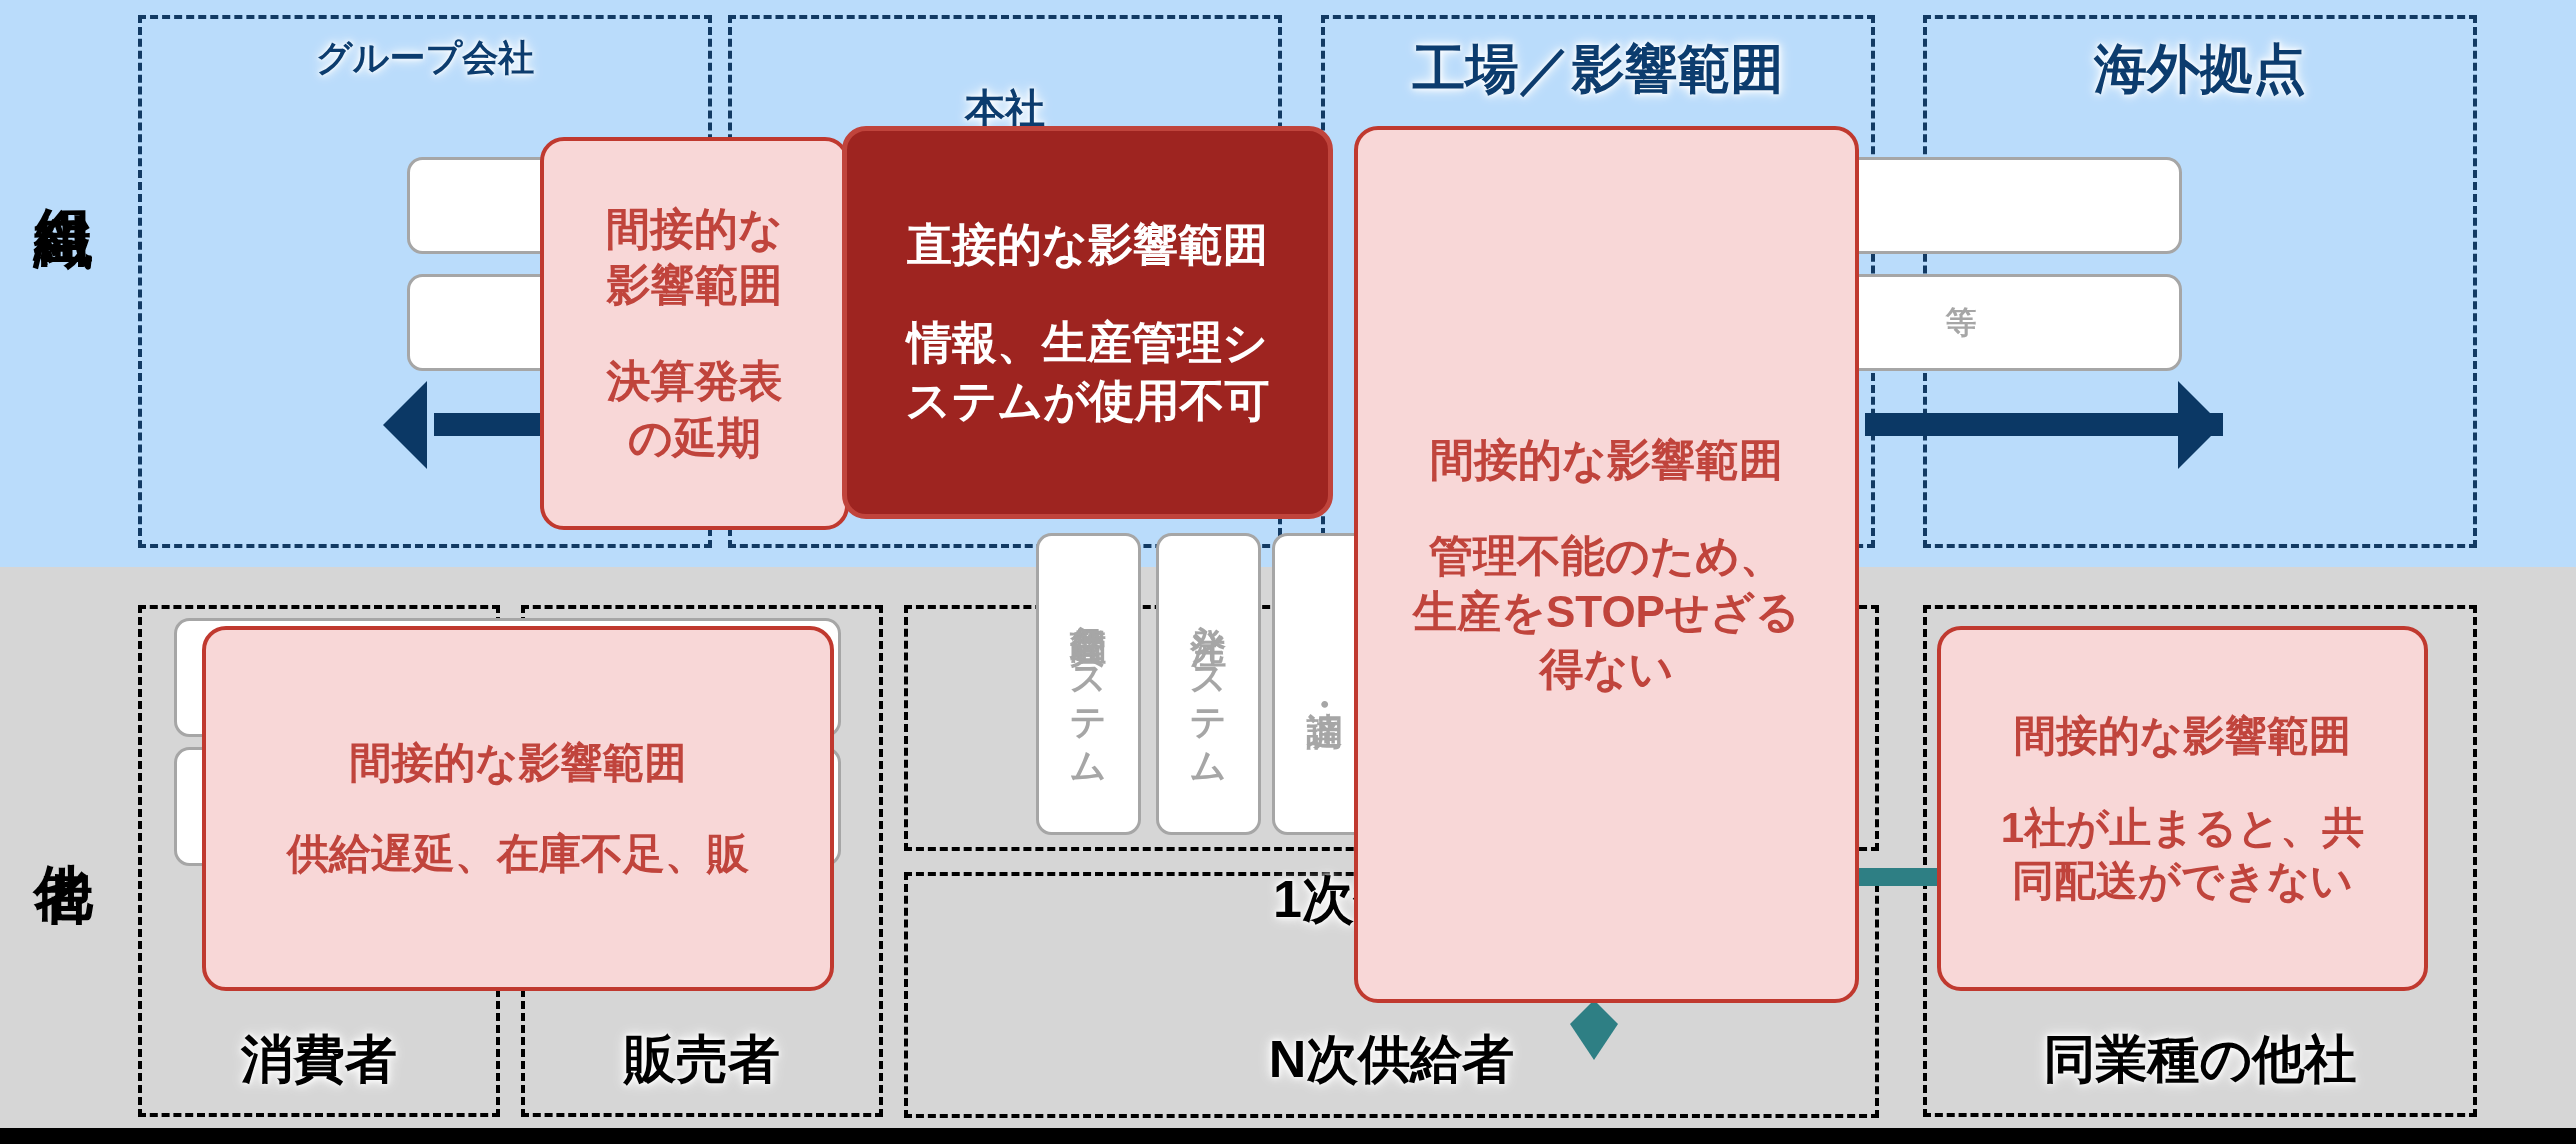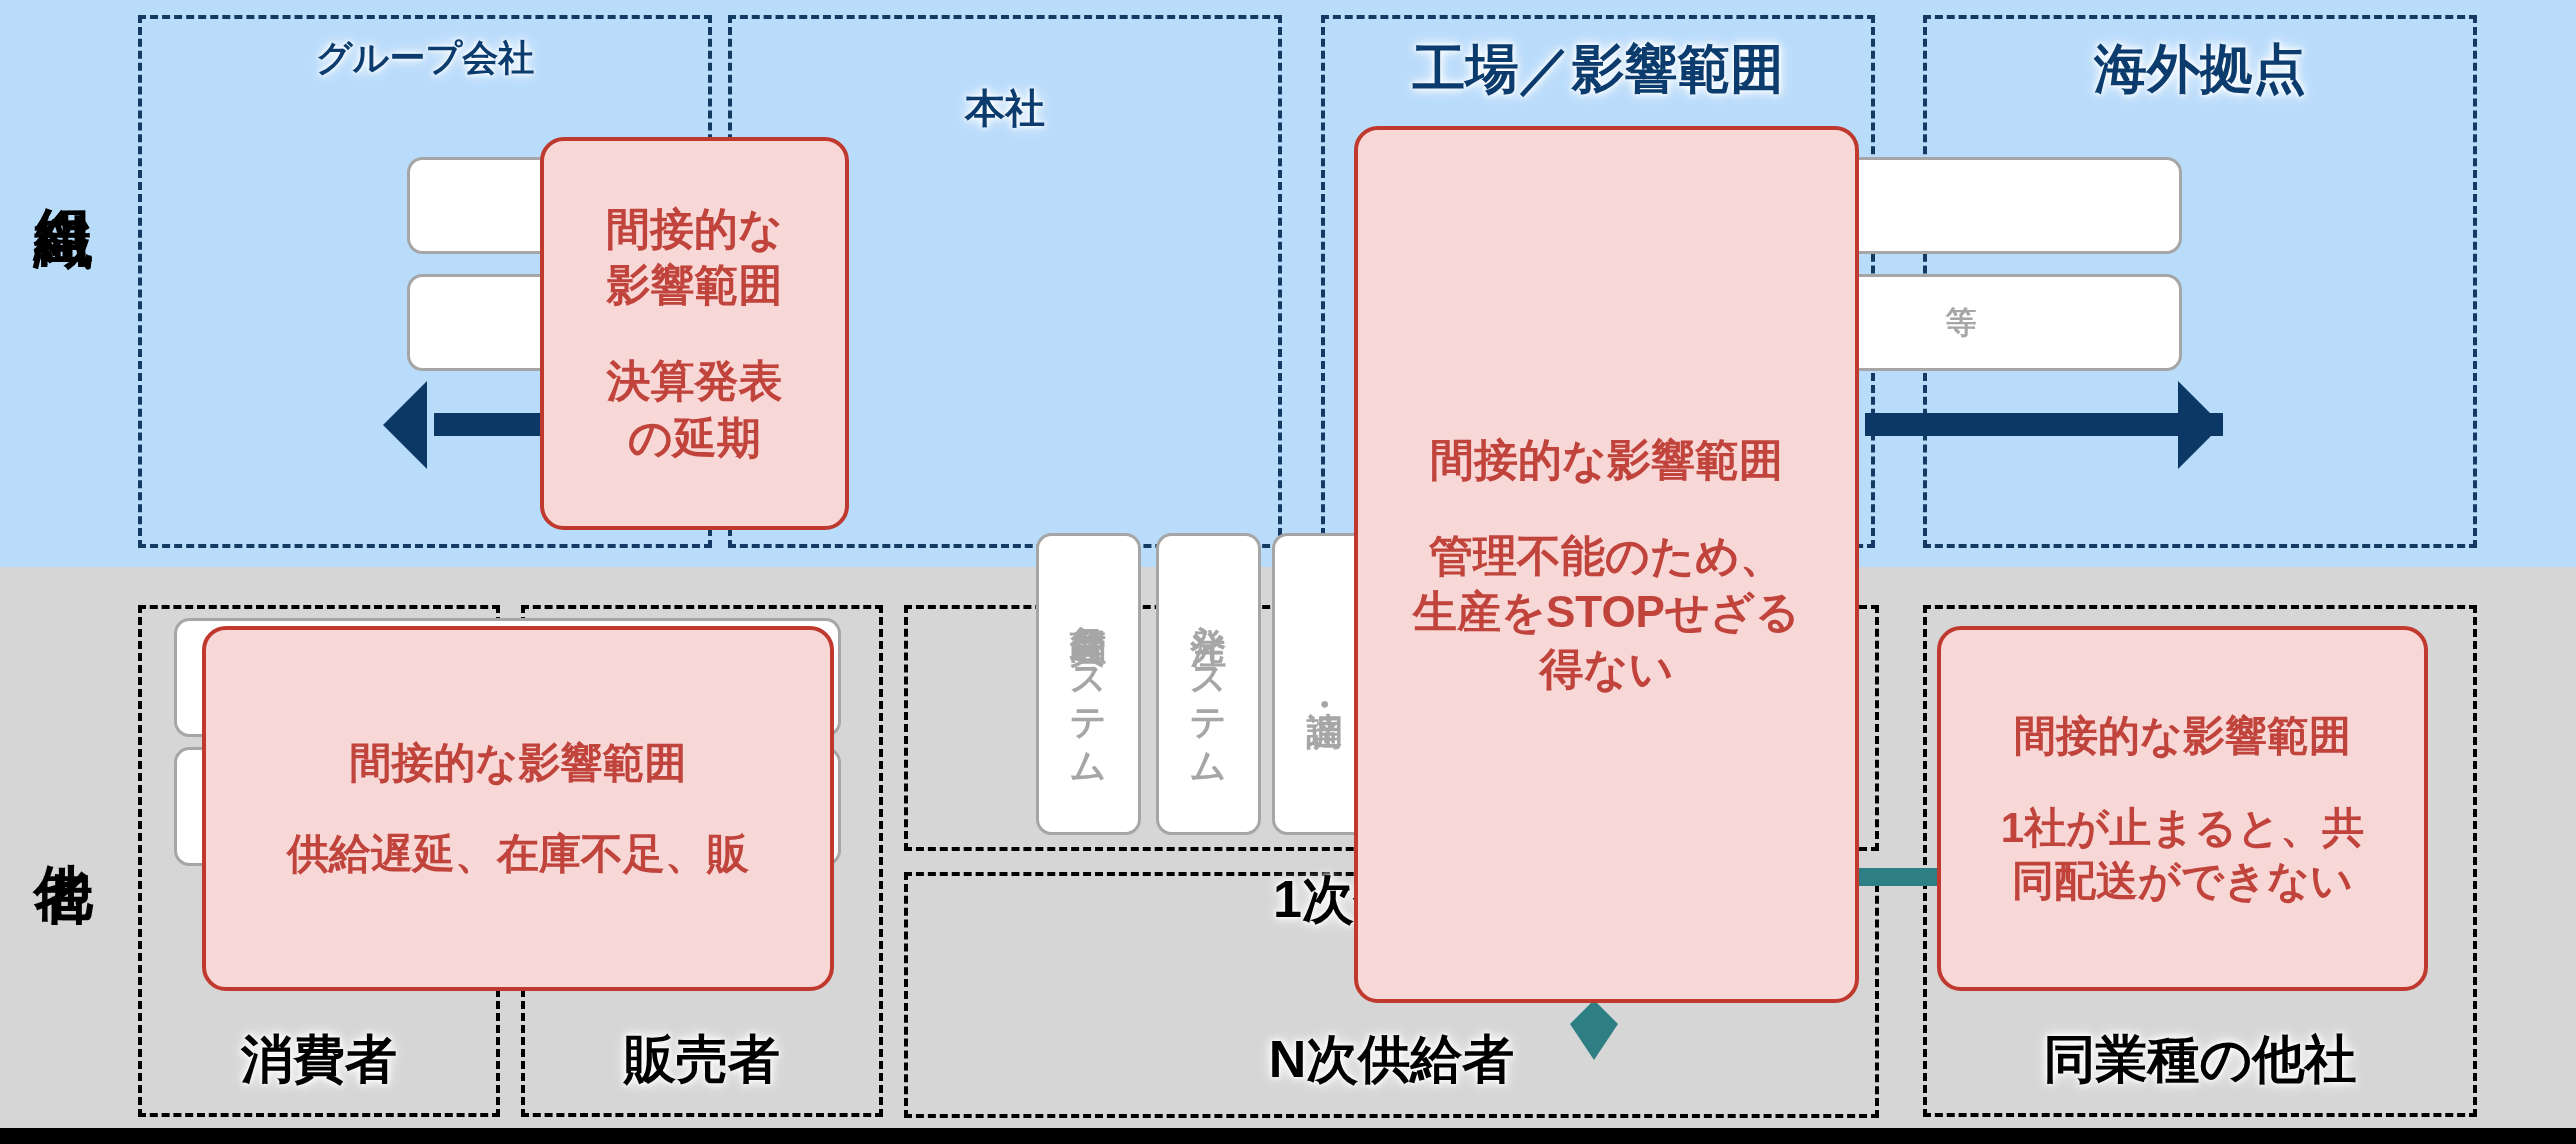--- a/index.html
+++ b/index.html
@@ -191,20 +191,28 @@
       <span>間接的な</span><br>
       <span>影響範囲</span>
     </span>
     <span class="c-gap"></span>
     <span class="c-body">
       <span>決算発表</span><br>
       <span>の延期</span>
     </span>
   </div>
 
+  <div class="callout callout-dark" style="left:842px;top:126px;width:491px;height:393px;font-size:45px;">
+    <span class="c-head">直接的な影響範囲</span>
+    <span class="c-gap"></span>
+    <span class="c-body">
+      <span>情報、生産管理シ</span><br>
+      <span>ステムが使用不可</span>
+    </span>
+  </div>
 
   <div class="callout callout-light" style="left:1354px;top:126px;width:505px;height:877px;font-size:44px;">
     <span class="c-head">間接的な影響範囲</span>
     <span class="c-gap"></span>
     <span class="c-body">
       <span>管理不能のため、</span><br>
       <span>生産をSTOPせざる</span><br>
       <span>得ない</span>
     </span>
   </div>

